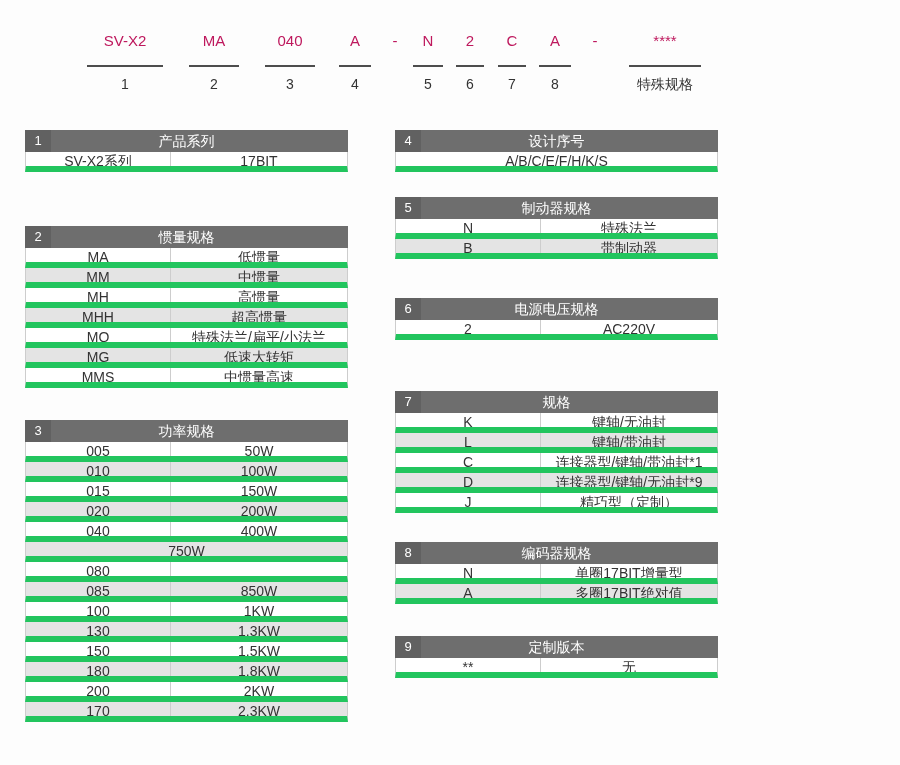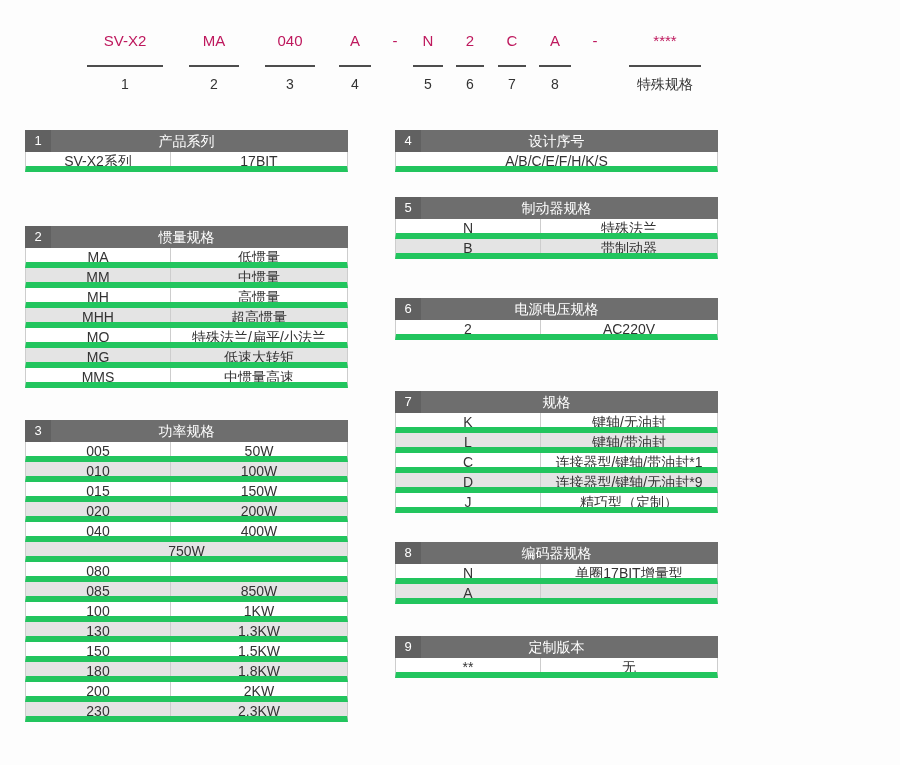--- a/index.html
+++ b/index.html
@@ -214,21 +214,21 @@
         </div>
         <div class="spec-row alt">
           <div class="cell c1">180</div>
           <div class="cell c2">1.8KW</div>
         </div>
         <div class="spec-row">
           <div class="cell c1">200</div>
           <div class="cell c2">2KW</div>
         </div>
         <div class="spec-row alt">
-          <div class="cell c1">230</div>
+          <div class="cell c1">170</div>
           <div class="cell c2">2.3KW</div>
         </div>
       </div>
     </div>
   <div class="col col-right" id="col-right">
       <div class="spec-table table-4">
         <div class="spec-header"><span class="spec-num">4</span><span class="spec-title">设计序号</span></div>
         <div class="spec-row">
           <div class="cell full">A/B/C/E/F/H/K/S</div>
         </div>
@@ -275,20 +275,21 @@
         </div>
       </div>
       <div class="spec-table table-8">
         <div class="spec-header"><span class="spec-num">8</span><span class="spec-title">编码器规格</span></div>
         <div class="spec-row">
           <div class="cell c1">N</div>
           <div class="cell c2">单圈17BIT增量型</div>
         </div>
         <div class="spec-row alt">
           <div class="cell c1">A</div>
+          <div class="cell c2">多圈17BIT绝对值</div>
         </div>
       </div>
       <div class="spec-table table-9">
         <div class="spec-header"><span class="spec-num">9</span><span class="spec-title">定制版本</span></div>
         <div class="spec-row">
           <div class="cell c1">**</div>
           <div class="cell c2">无</div>
         </div>
       </div>
     </div>

